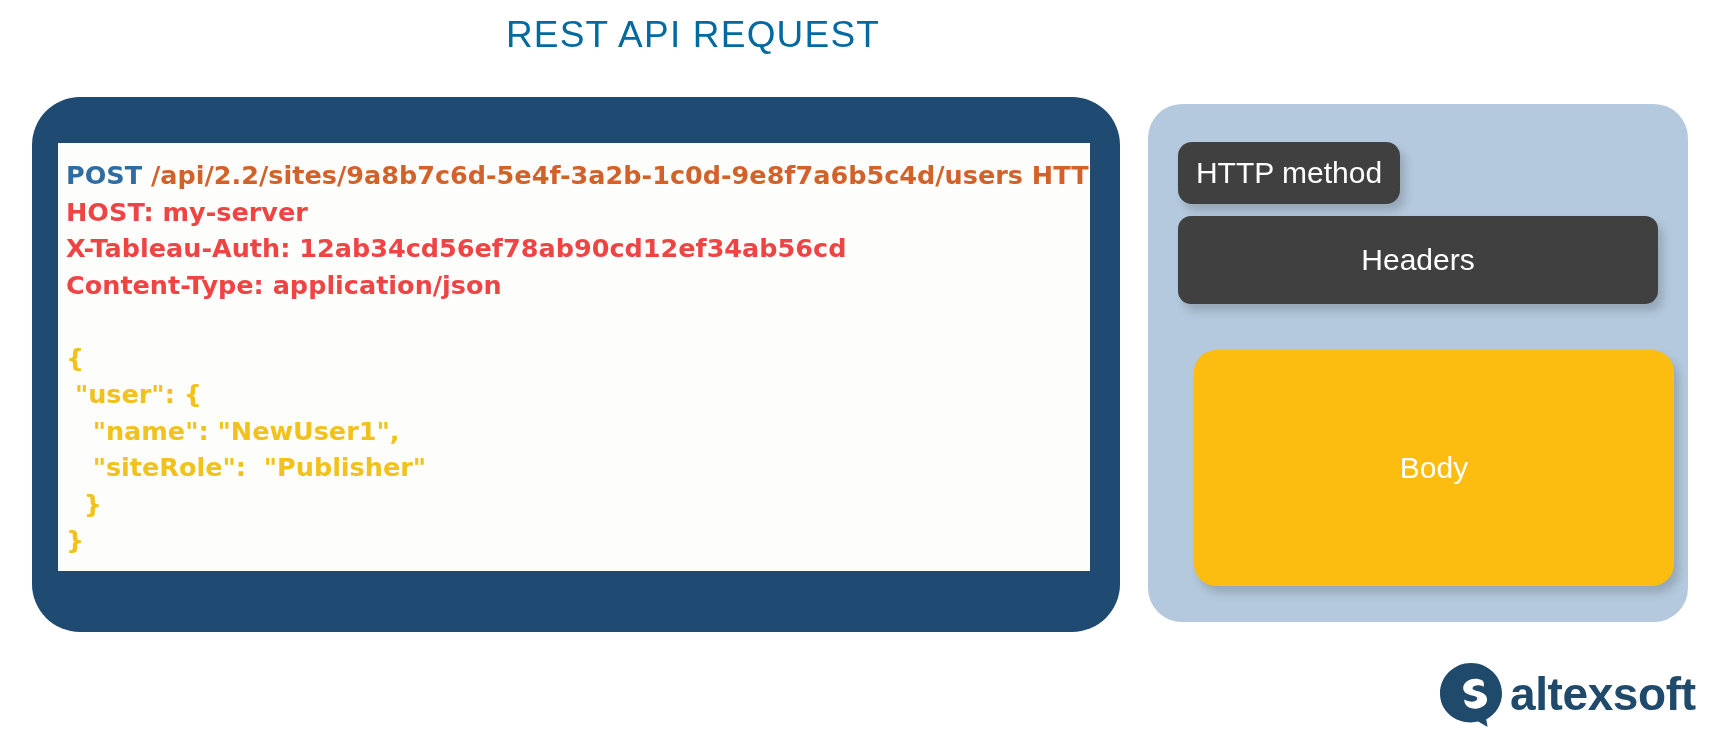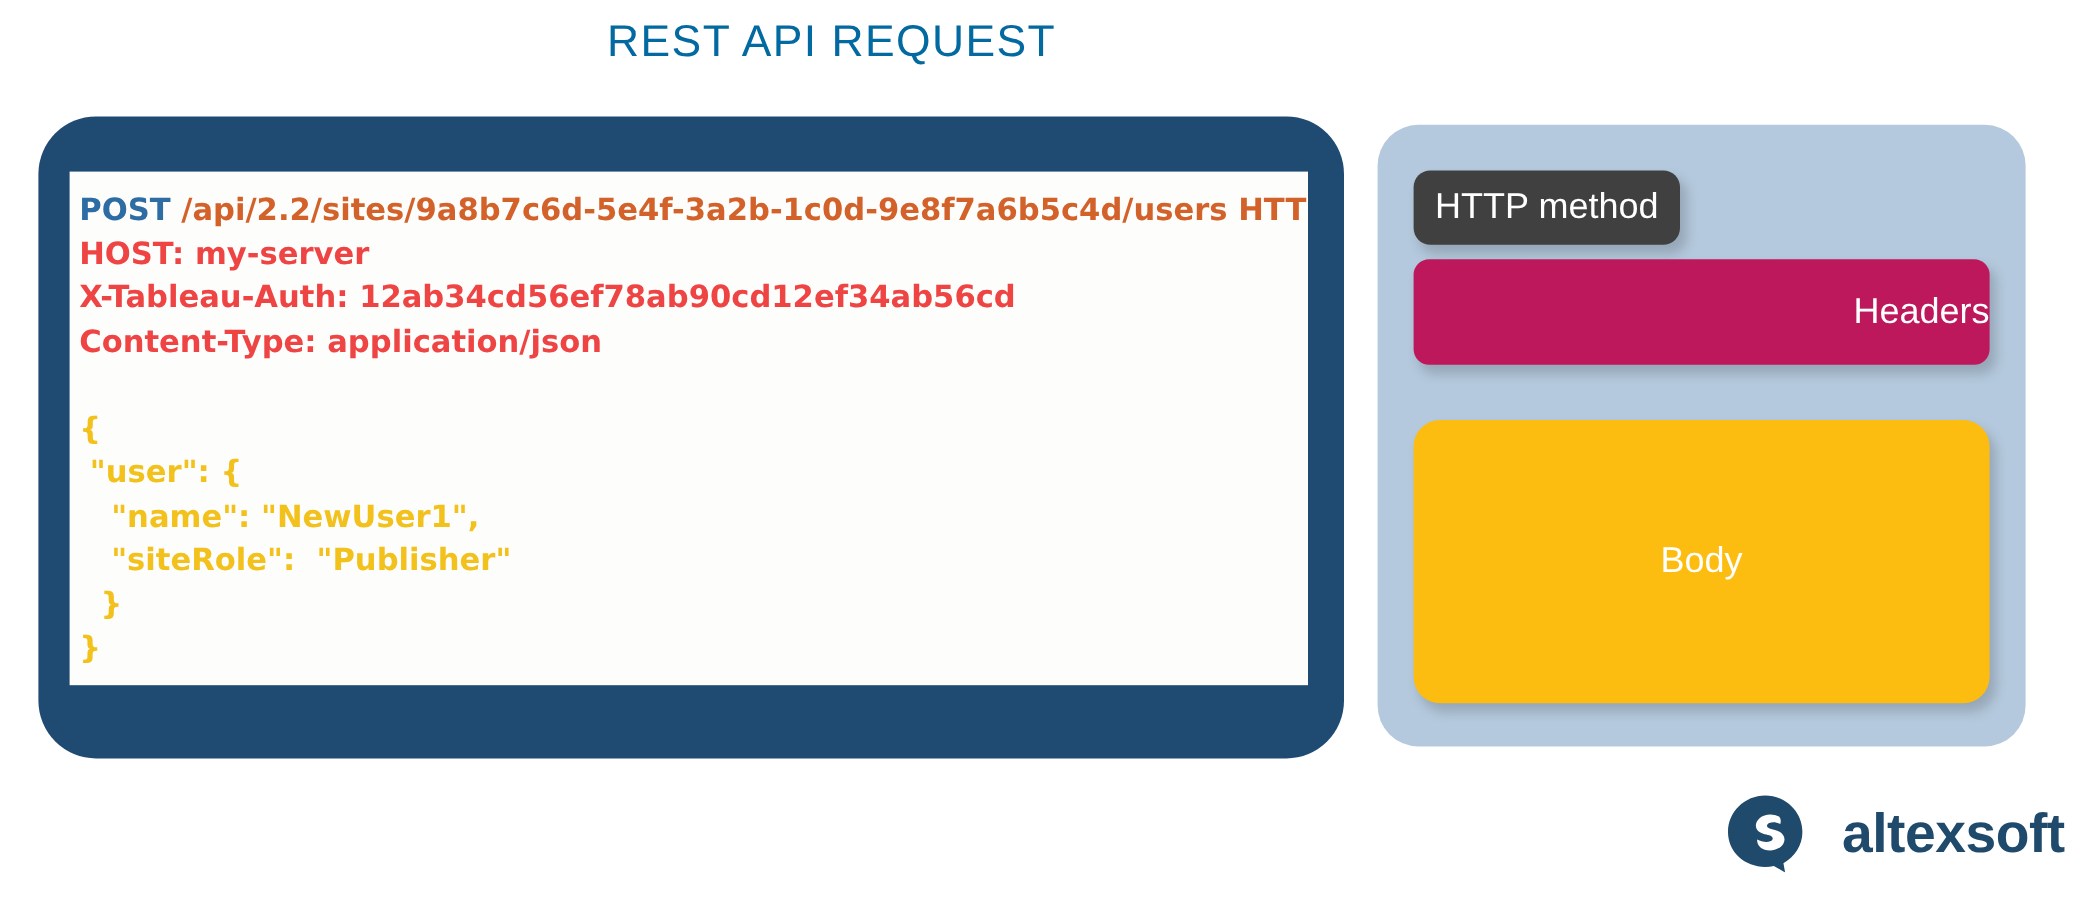--- a/index.html
+++ b/index.html
@@ -80,45 +80,44 @@
     background:#404040;
     border-radius:14px;
   }
   #legend-endpoint{
     left:262px; top:38px; width:248px; height:62px;
     background:#c9590f;
     border-radius:9px;
   }
   #legend-headers{
     left:30px; top:112px; width:480px; height:88px;
-    background:#be185d;
+    background:#404040;
     border-radius:13px;
-    justify-content:flex-end;
   }
   #legend-body{
-    left:30px; top:246px; width:480px; height:236px;
+    left:46px; top:246px; width:480px; height:236px;
     background:#fdbd10;
     border-radius:22px;
   }
 
   
   #logo{
     position:absolute;
     left:1438px; top:655px;
     width:258px; height:78px;
     display:flex;
     align-items:center;
   }
   #logo-mark{
     width:66px;height:66px;
     flex:0 0 66px;
     position:relative;
   }
   #logo-wordmark{
-    margin-left:31px;
+    margin-left:6px;
     font-size:46px;
     font-weight:700;
     color:#1f4a6b;
     letter-spacing:-0.4px;
     line-height:1;
   }
 </style>
 </head>
 <body>
 

